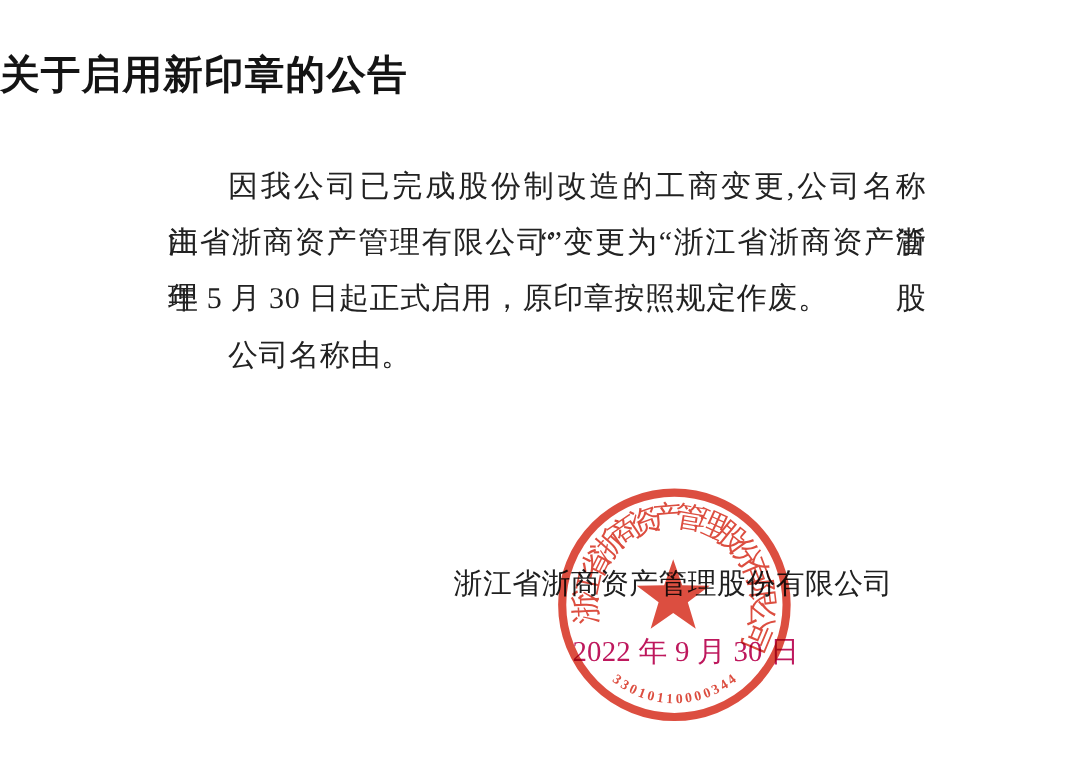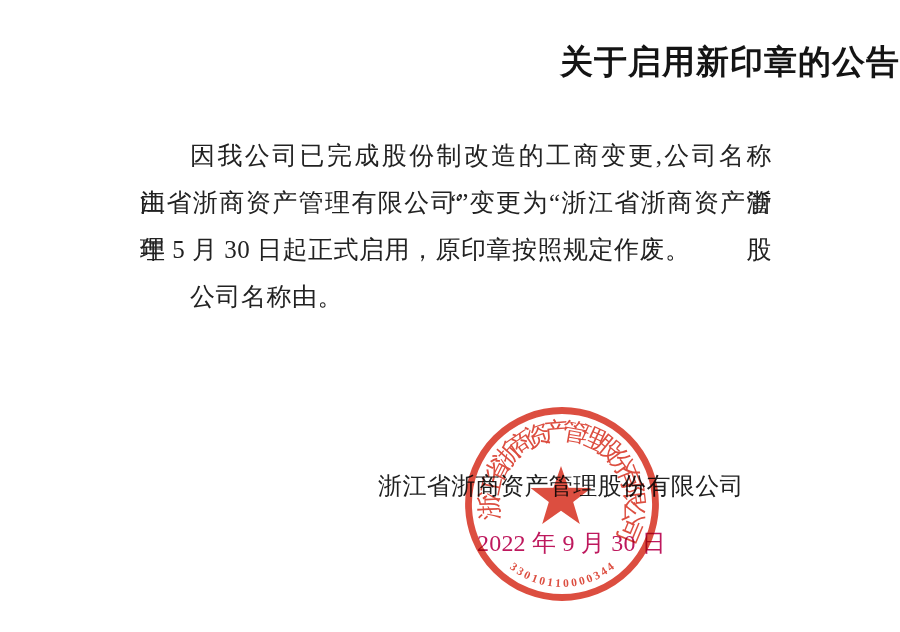--- a/index.html
+++ b/index.html
@@ -7,21 +7,21 @@
     position:relative;
     width:900px;height:632px;
     background:#ffffff;
     font-family:"Liberation Serif","DejaVu Serif",serif;
     color:#1e1e1e;
     overflow:hidden;
     box-shadow:0 0 4px rgba(0,0,0,.15);
   }
   .title{
     position:absolute;top:40px;left:0;width:900px;
-    margin:0;text-align:right;
+    margin:0;text-align:left;
     font-size:33px;font-weight:bold;letter-spacing:1px;color:#141414;
   }
   .body-block{
     position:absolute;top:132px;left:127px;width:645px;
     font-size:25px;color:#222;
   }
   .body-line{height:47px;line-height:47px;letter-spacing:.5px;margin-left:13px;}
   .body-line.just{text-align:justify;text-align-last:justify;}
   .body-line.first{text-indent:2em;text-align:justify;text-align-last:justify;}
   .body-line.indent{text-indent:2em;}

